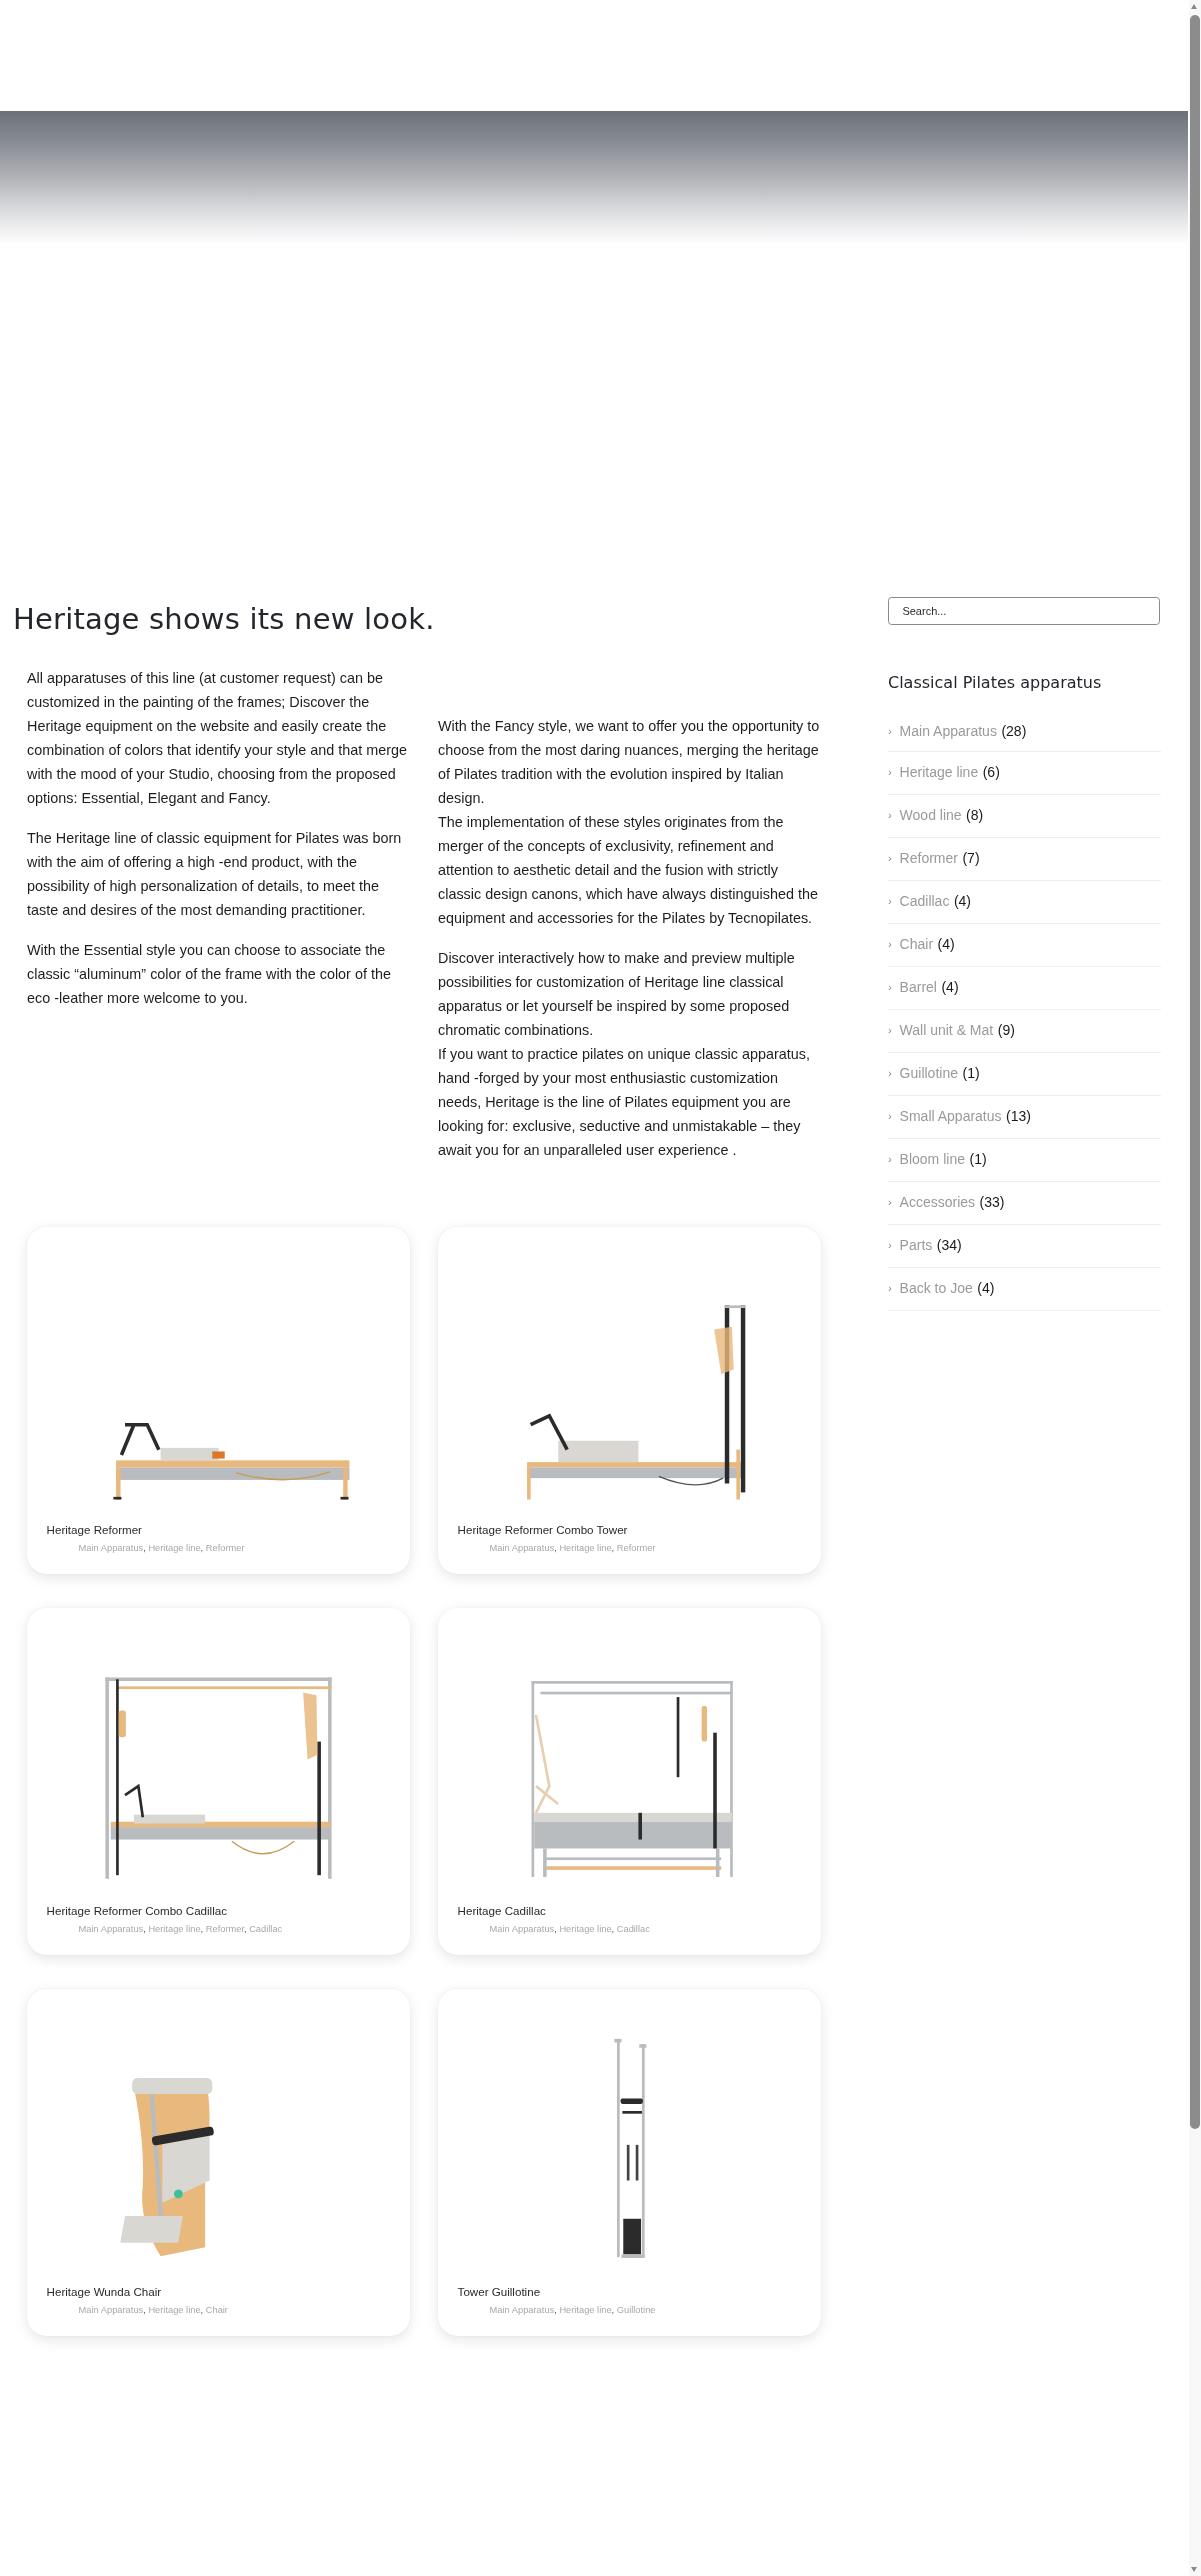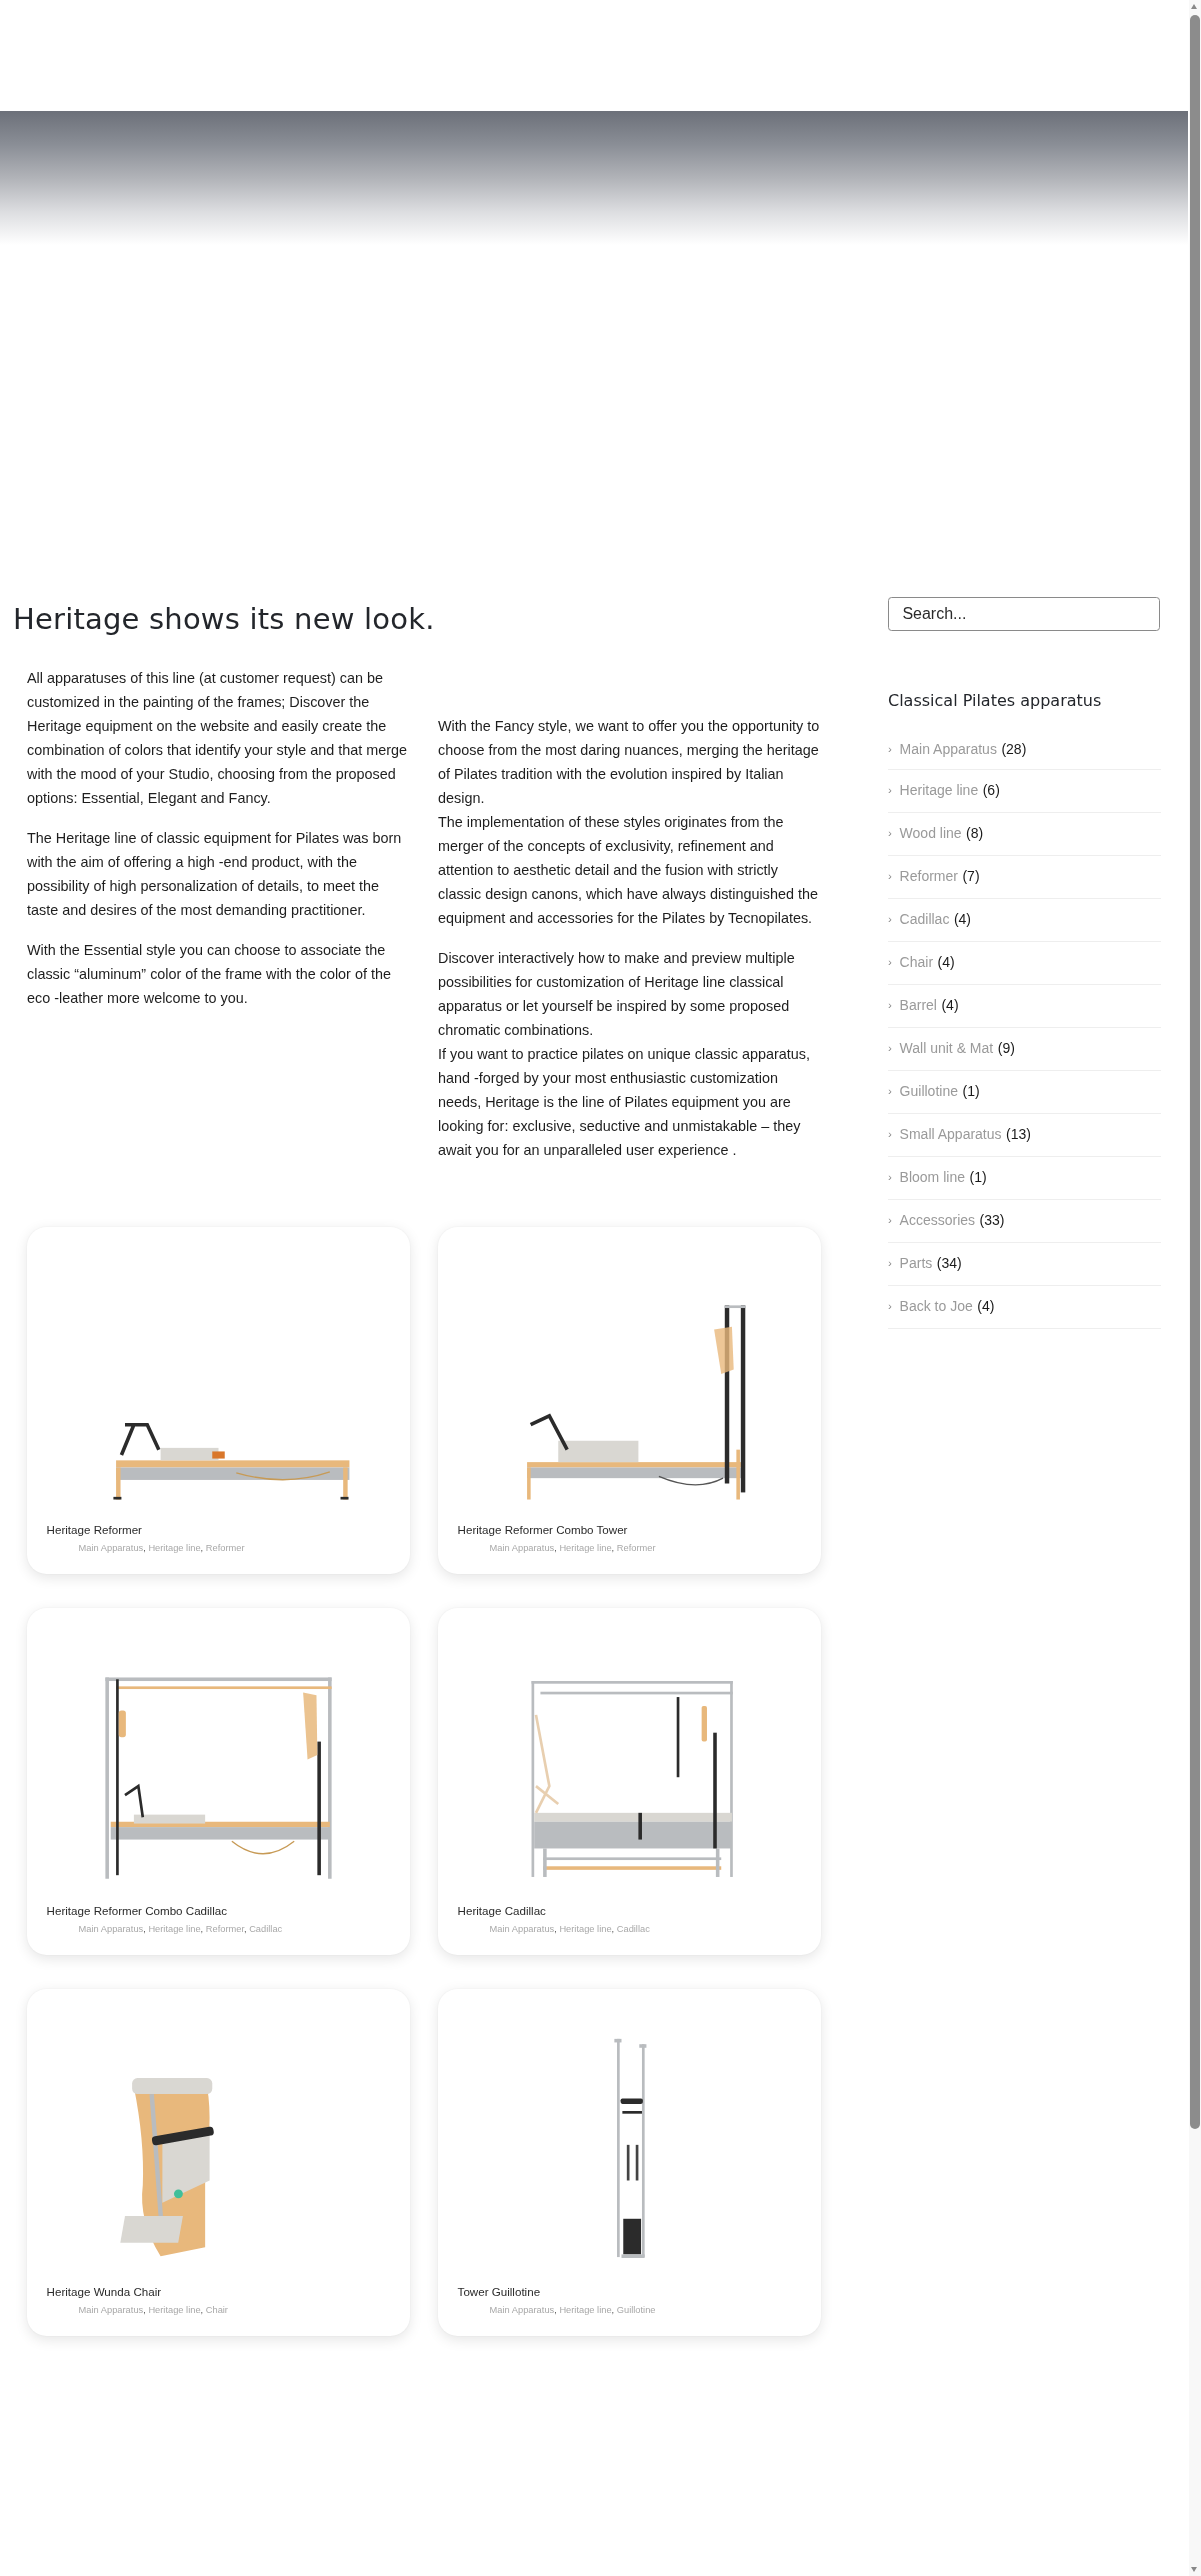--- a/index.html
+++ b/index.html
@@ -11,23 +11,23 @@
           background: linear-gradient(to bottom, #6c7079 0%, #8a8e96 25%, #b1b3b8 50%, #dcdde0 75%, #ffffff 100%); }
 
   .page-title { position: absolute; left: 13px; top: 602px; font-family: "DejaVu Sans", sans-serif; font-size: 29px; font-weight: normal; color: #23262b; letter-spacing: 0.2px; }
 
   .col { position: absolute; width: 383px; font-size: 14.4px; line-height: 24px; color: #1e1e1e; }
   .col-left { left: 27px; top: 666px; }
   .col-right { left: 438px; top: 666px; margin-top: 48px; }
   .col p { margin-bottom: 16px; }
 
   .sidebar { position: absolute; left: 888px; top: 597px; width: 273px; }
-  .search-box { width: 272px; height: 34px; border: 0.9px solid #8a8a8a; border-radius: 3.6px; background: #fff; font-family: "Liberation Sans", sans-serif; font-size: 16px; padding: 0 13.4px; color: #333; outline: none; }
+  .search-box { width: 272px; height: 28px; border: 0.9px solid #8a8a8a; border-radius: 3.6px; background: #fff; font-family: "Liberation Sans", sans-serif; font-size: 11px; padding: 0 13.4px; color: #333; outline: none; }
   .search-box::placeholder { color: #2a2a2a; }
-  .widget-title { margin-top: 60px; font-family: "DejaVu Sans", sans-serif; font-size: 16px; color: #23262b; font-weight: normal; }
+  .widget-title { margin-top: 48px; font-family: "DejaVu Sans", sans-serif; font-size: 16px; color: #23262b; font-weight: normal; }
   .cat-list { list-style: none; margin-top: 20.5px; }
   .cat-item { height: 43px; border-bottom: 0.9px solid #eeeeee; display: flex; align-items: center; font-size: 14px; padding-bottom: 1.8px; }
   .cat-item:first-child { height: 39px; }
   .cat-chevron { color: #8a8a8a; font-size: 11.6px; width: 11.6px; display: inline-block; }
   .cat-link { color: #9a9a9a; text-decoration: none; margin-right: 4.5px; }
   .cat-count { color: #1a1a1a; }
 
   .card { position: absolute; width: 383px; height: 347px; background: #fff; border-radius: 19.6px;
           box-shadow: 0 3.6px 12.5px rgba(0,0,0,0.10), 0 0 1.8px rgba(0,0,0,0.06); }
   .card-img { position: absolute; left: 0; top: 0; width: 383px; height: 285px; }

